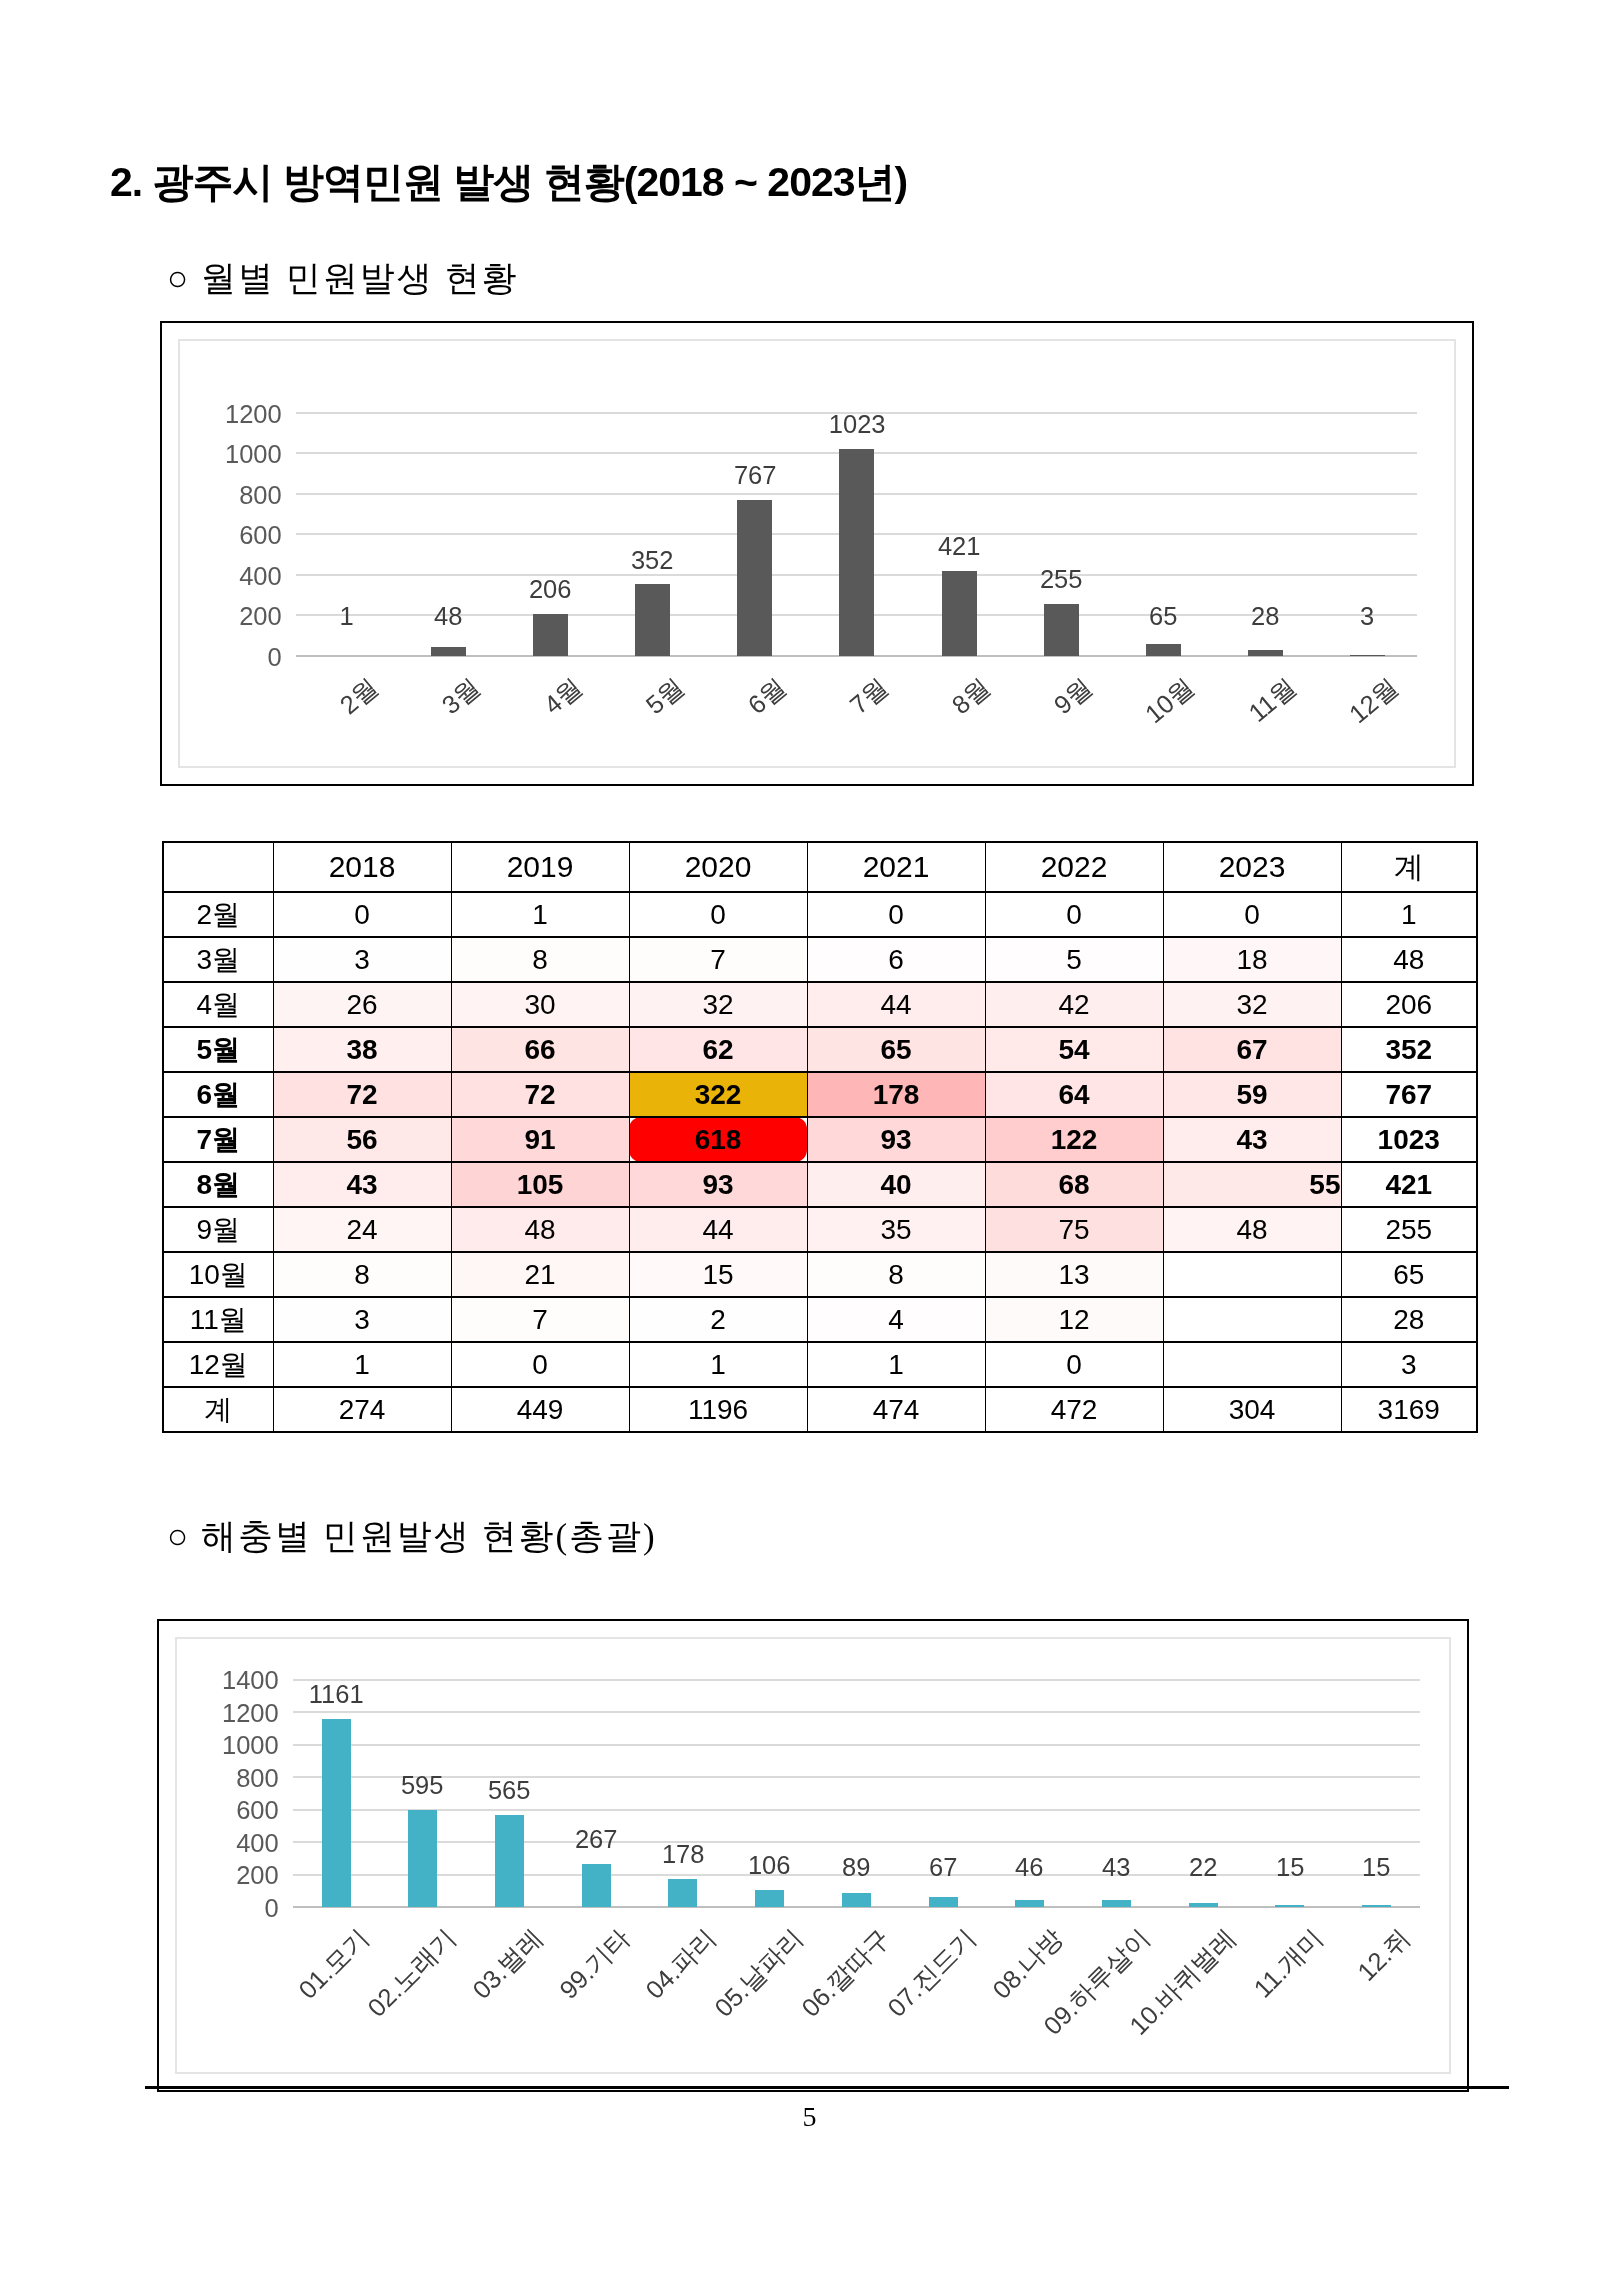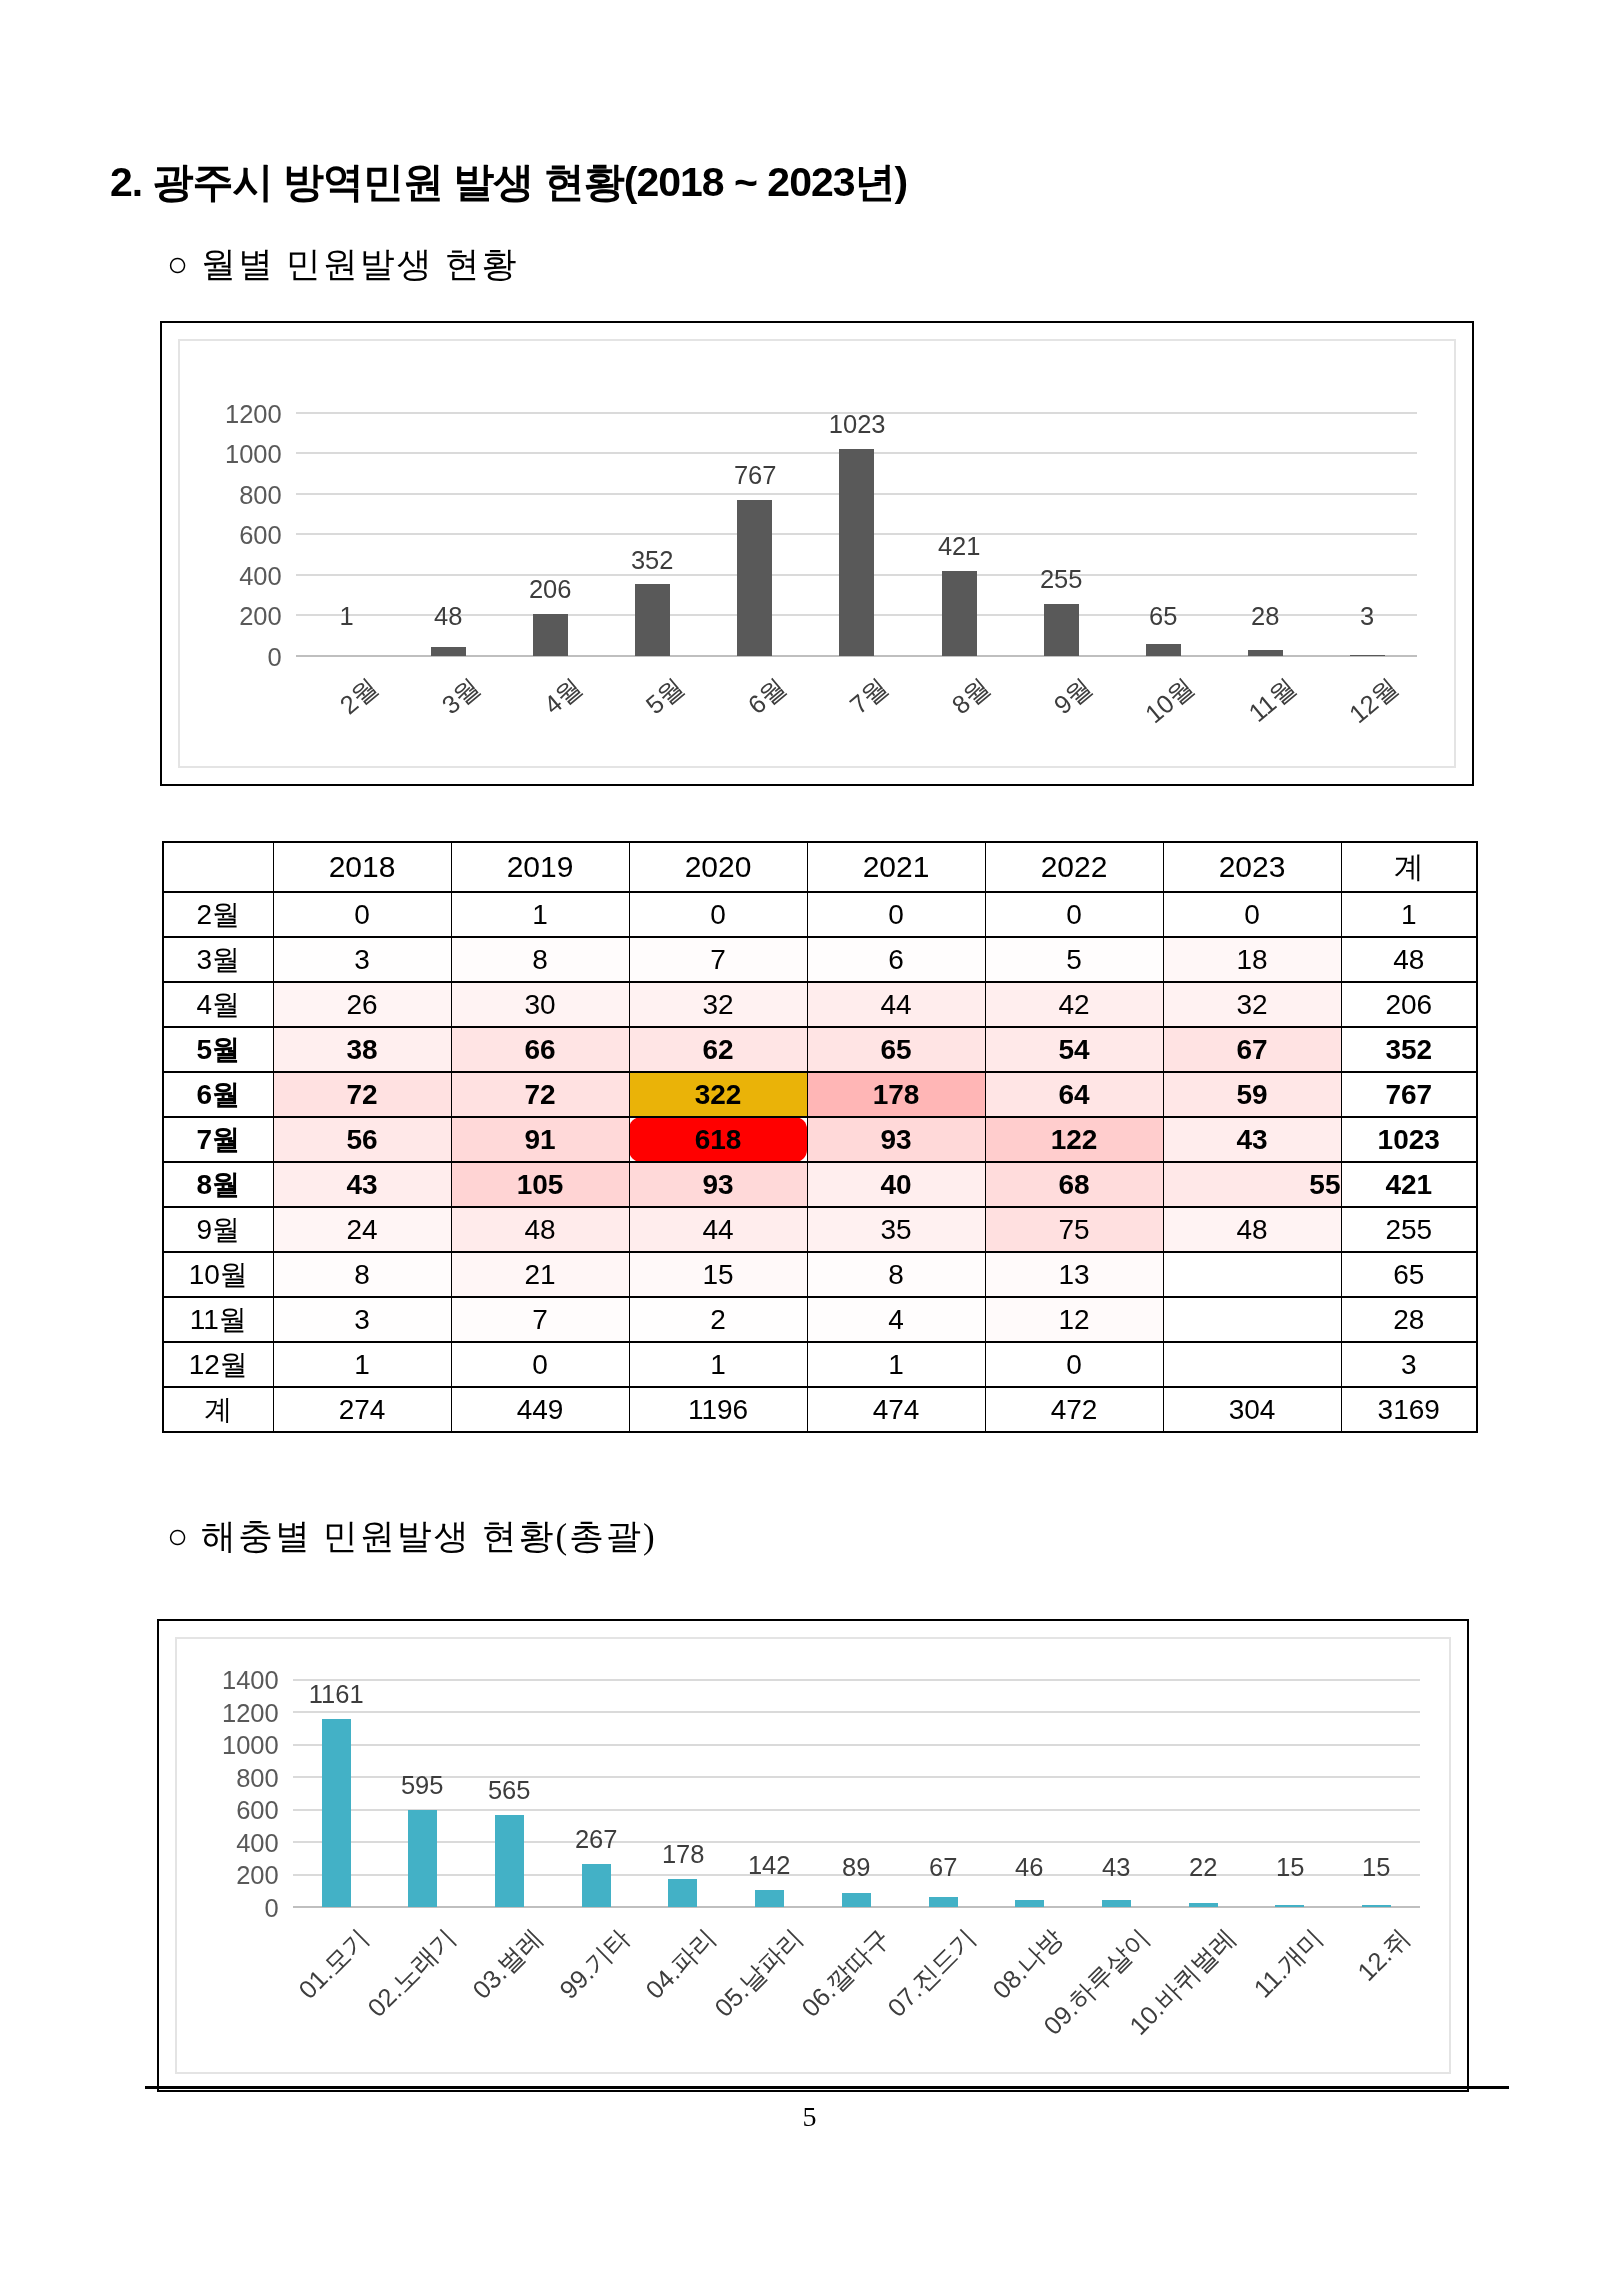--- a/index.html
+++ b/index.html
@@ -15,21 +15,21 @@
     position:absolute;left:110px;top:155px;
     font-size:41px;font-weight:700;letter-spacing:-1px;
     font-family:"Liberation Sans", sans-serif;
     white-space:nowrap;
   }
   .section-label{
     position:absolute;
     font-family:"Liberation Serif", serif;
     font-size:35px;letter-spacing:2px;white-space:nowrap;
   }
-  #sec1{left:167px;top:241px;}
+  #sec1{left:167px;top:255px;}
   #sec2{left:167px;top:1513px;}
 
   .chart-box{
     position:absolute;border:2.9px solid #000;background:#fff;
   }
   #chart1-box{left:160px;top:321px;width:1310px;height:461px;}
   #chart2-box{left:157px;top:1619px;width:1308px;height:469px;}
   .chart-frame{
     position:absolute;inset:15.7px;border:2px solid #e4e4e4;background:#fff;
   }
@@ -315,21 +315,21 @@
         <div class="bar" style="left: 202px; width: 29px; height: 92px; background: rgb(67, 177, 198);"></div>
         <div class="vlab" style="left: 148px; bottom: 102px;">565</div>
         <div class="clab" style="left: 17px; top: 255px; transform: rotate(-45deg);">03.벌레</div>
         <div class="bar" style="left: 289px; width: 29px; height: 43px; background: rgb(67, 177, 198);"></div>
         <div class="vlab" style="left: 235px; bottom: 53px;">267</div>
         <div class="clab" style="left: 104px; top: 255px; transform: rotate(-45deg);">99.기타</div>
         <div class="bar" style="left: 375px; width: 29px; height: 28px; background: rgb(67, 177, 198);"></div>
         <div class="vlab" style="left: 322px; bottom: 38px;">178</div>
         <div class="clab" style="left: 190px; top: 255px; transform: rotate(-45deg);">04.파리</div>
         <div class="bar" style="left: 462px; width: 29px; height: 17.6px; background: rgb(67, 177, 198);"></div>
-        <div class="vlab" style="left: 408px; bottom: 27.4px;">142</div>
+        <div class="vlab" style="left: 408px; bottom: 27.4px;">106</div>
         <div class="clab" style="left: 277px; top: 255px; transform: rotate(-45deg);">05.날파리</div>
         <div class="bar" style="left: 549px; width: 29px; height: 14.7px; background: rgb(67, 177, 198);"></div>
         <div class="vlab" style="left: 495px; bottom: 25.5px;">89</div>
         <div class="clab" style="left: 364px; top: 255px; transform: rotate(-45deg);">06.깔따구</div>
         <div class="bar" style="left: 636px; width: 29px; height: 10.8px; background: rgb(67, 177, 198);"></div>
         <div class="vlab" style="left: 582px; bottom: 25.5px;">67</div>
         <div class="clab" style="left: 450px; top: 255px; transform: rotate(-45deg);">07.진드기</div>
         <div class="bar" style="left: 722px; width: 29px; height: 7.8px; background: rgb(67, 177, 198);"></div>
         <div class="vlab" style="left: 668px; bottom: 25.5px;">46</div>
         <div class="clab" style="left: 537px; top: 255px; transform: rotate(-45deg);">08.나방</div>

